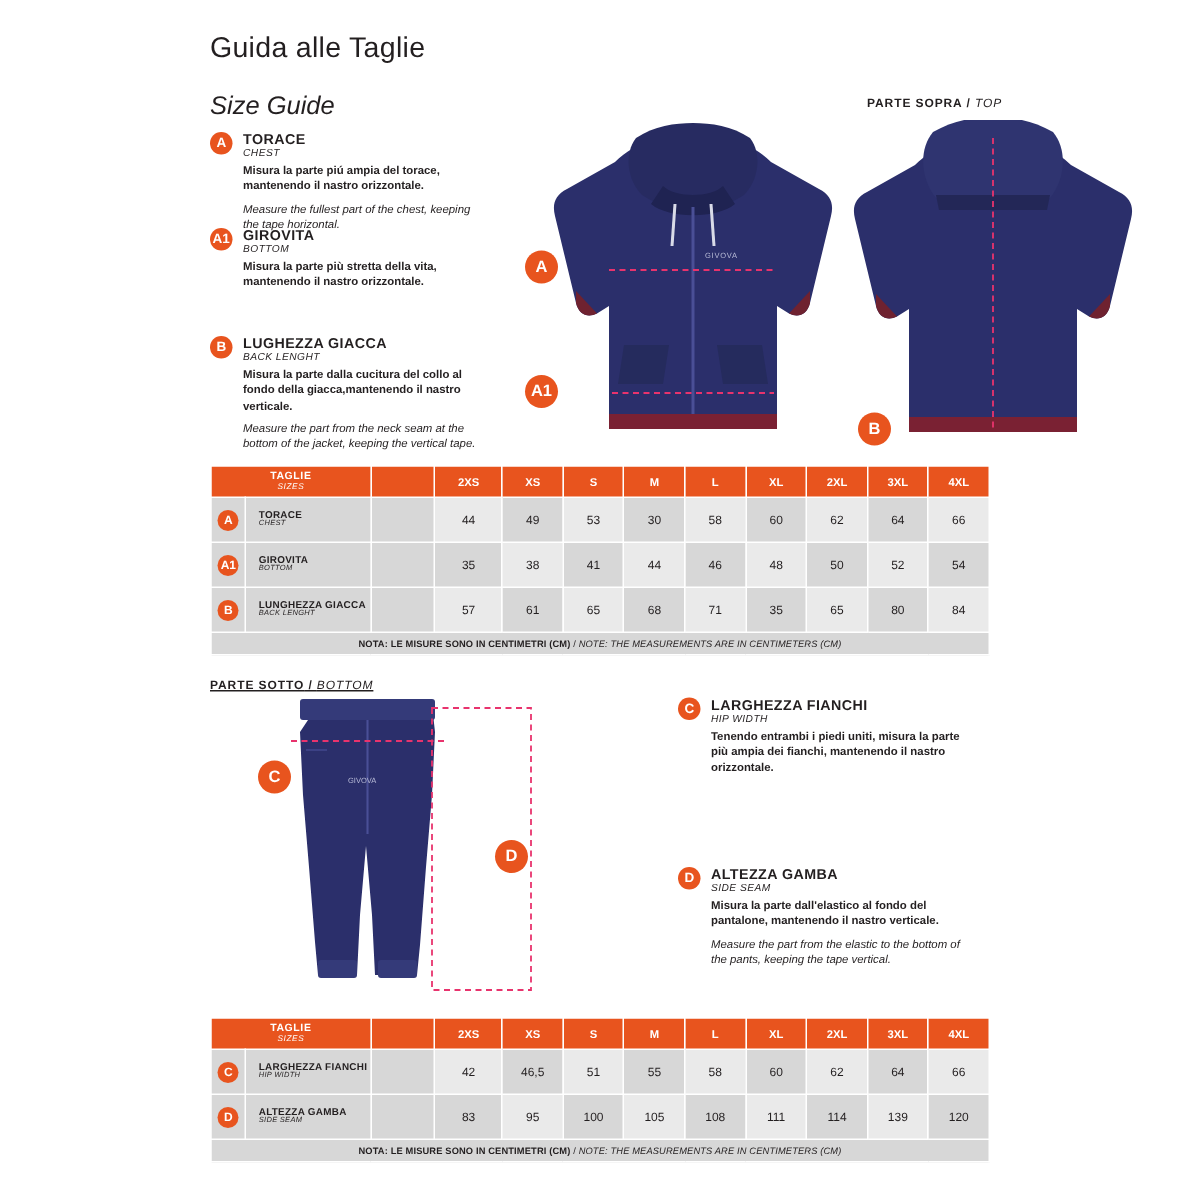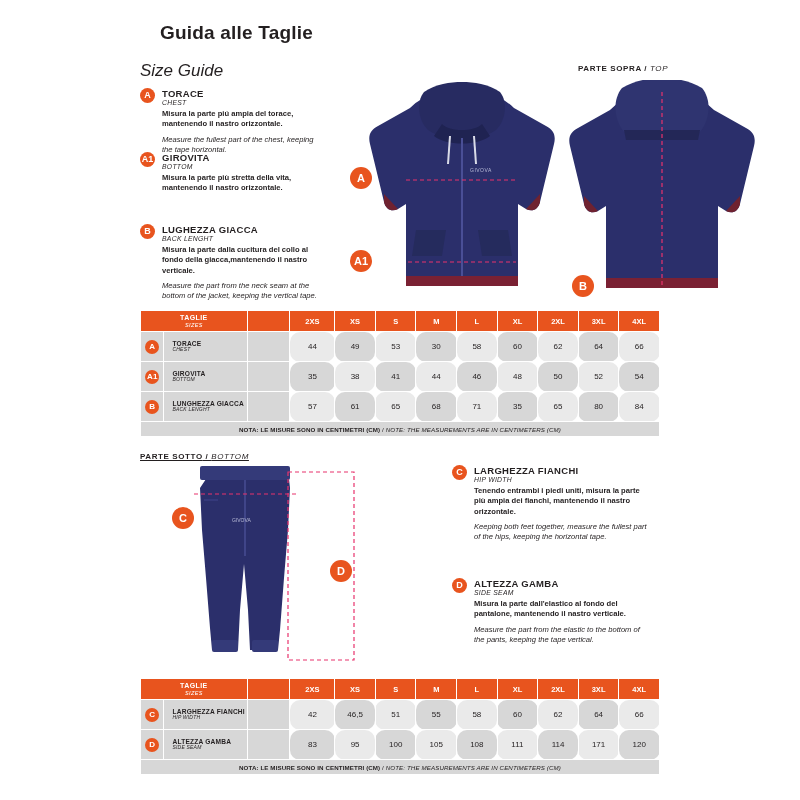--- a/index.html
+++ b/index.html
@@ -11,21 +11,21 @@
     overflow:hidden;
     position:relative;
   }
   .page{
     position:absolute;
     left:0;top:0;width:800px;height:800px;
     background:#fff;
   }
   
   .title-block{position:absolute;left:140px;top:22px;}
-  .title-main{font-size:19px;font-weight:bold;letter-spacing:.2px;color:#231f20;margin-left:20px;}
+  .title-main{font-size:19px;font-weight:normal;letter-spacing:.2px;color:#231f20;}
   .title-sub{font-size:17px;font-style:italic;color:#231f20;margin-top:17px;}
 
   
   .badge{
     width:15px;height:15px;border-radius:50%;
     background:#e8541e;color:#fff;
     font-size:9px;font-weight:bold;
     display:flex;align-items:center;justify-content:center;
     line-height:1;
   }
@@ -51,21 +51,21 @@
     position:absolute;border-collapse:collapse;table-layout:fixed;
   }
   table.size td,table.size th{border:1px solid #ffffff;padding:0;}
   .hdr{background:#e8541e;color:#fff;height:21px;}
   .hdr .t1{font-size:7px;font-weight:bold;letter-spacing:.4px;line-height:1.1;}
   .hdr .t2{font-size:5.5px;font-style:italic;letter-spacing:.4px;line-height:1.1;}
   .sz{font-size:7.5px;font-weight:bold;color:#fff;text-align:center;}
   .rowlab{background:#d7d7d7;}
   .rowlab .l1{font-size:6.6px;font-weight:bold;letter-spacing:.2px;line-height:1.15;}
   .rowlab .l2{font-size:5px;font-style:italic;letter-spacing:.2px;line-height:1.15;}
-  td.val{text-align:center;font-size:8px;color:#231f20;border-radius:10px;}
+  td.val{text-align:center;font-size:8px;color:#231f20;}
   .shadeA{background:#d7d7d7;}
   .shadeB{background:#eaeaea;}
   .emptyc{background:#d7d7d7;}
   .note{
     background:#d7d7d7;text-align:center;font-size:6.2px;letter-spacing:.1px;
     height:14px;color:#231f20;
   }
   .note b{font-weight:bold;}
   .note i{font-style:italic;}
   .badge-cell{background:#d7d7d7;}
@@ -291,21 +291,20 @@
 
   <div class="badge big" style="position:absolute;left:172px;top:507px;">C</div>
   <div class="badge big" style="position:absolute;left:330px;top:560px;">D</div>
 
   <div class="def" style="left:452px;top:465px;">
     <div class="badge">C</div>
     <div class="txt" style="width:175px;">
       <div class="h">LARGHEZZA FIANCHI</div>
       <div class="h2">HIP WIDTH</div>
       <div class="it">Tenendo entrambi i piedi uniti, misura la parte più ampia dei fianchi, mantenendo il nastro orizzontale.</div>
-      <div class="en">Keeping both feet together, measure the fullest part of the hips, keeping the horizontal tape.</div>
     </div>
   </div>
 
   <div class="def" style="left:452px;top:578px;">
     <div class="badge">D</div>
     <div class="txt" style="width:175px;">
       <div class="h">ALTEZZA GAMBA</div>
       <div class="h2">SIDE SEAM</div>
       <div class="it">Misura la parte dall'elastico al fondo del pantalone, mantenendo il nastro verticale.</div>
       <div class="en">Measure the part from the elastic to the bottom of the pants, keeping the tape vertical.</div>
@@ -378,21 +377,21 @@
         <div class="l2">SIDE SEAM</div>
       </td>
       <td class="emptyc"></td>
       <td class="val shadeA">83</td>
       <td class="val shadeB">95</td>
       <td class="val shadeA">100</td>
       <td class="val shadeB">105</td>
       <td class="val shadeA">108</td>
       <td class="val shadeB">111</td>
       <td class="val shadeA">114</td>
-      <td class="val shadeB">171</td>
+      <td class="val shadeB">139</td>
       <td class="val shadeA">120</td>
     </tr>
 
     <tr>
       <td class="note" colspan="12">
         <b>NOTA: LE MISURE SONO IN CENTIMETRI (CM)</b><span> / </span><i>NOTE: THE MEASUREMENTS ARE IN CENTIMETERS (CM)</i>
       </td>
     </tr>
   </tbody>
     </table>

